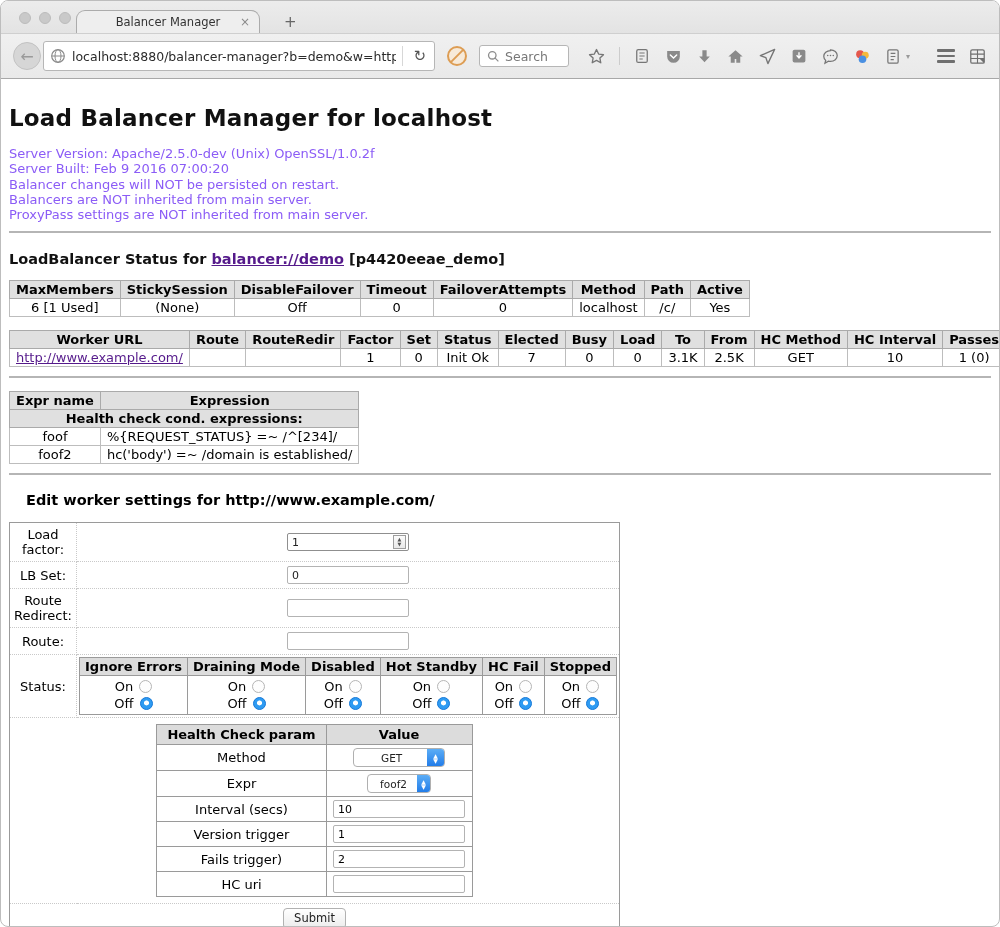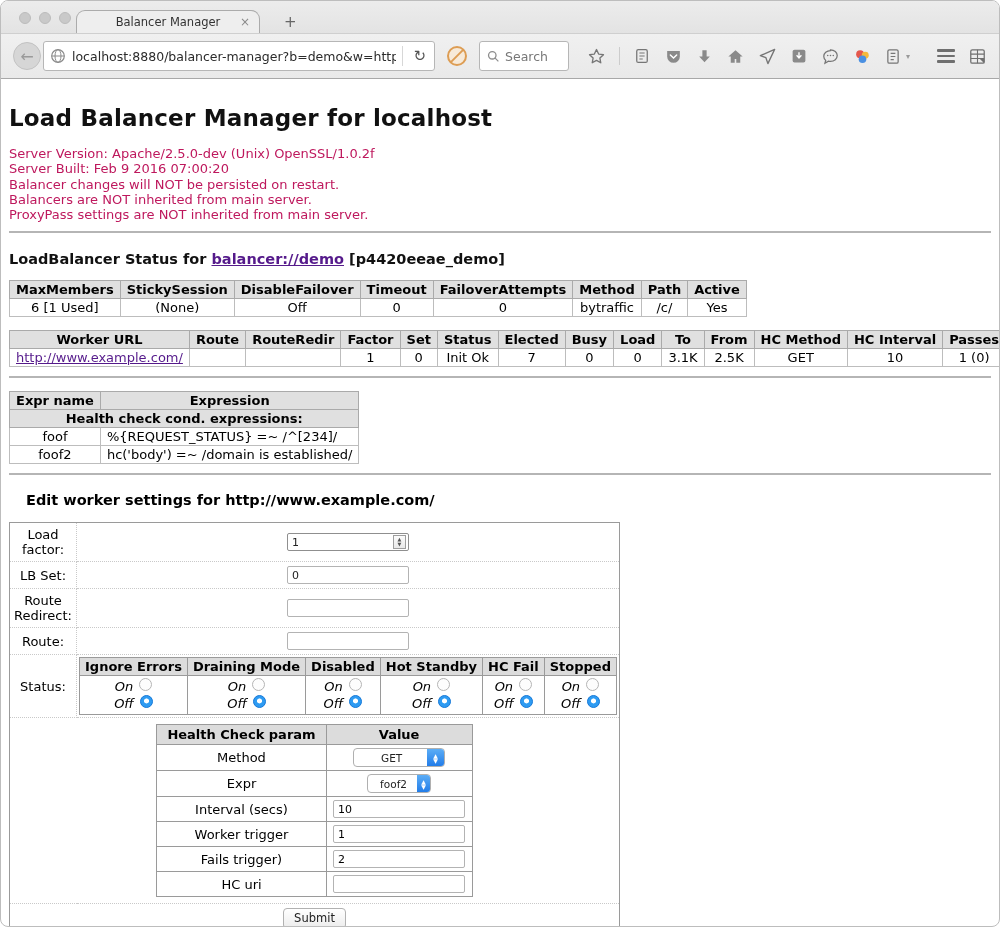--- a/index.html
+++ b/index.html
@@ -14,33 +14,33 @@
   .tab .close { position:absolute; right:9px; color:#8a8a8a; font-size:12px; cursor:default; }
   .newtab { position:absolute; left:283px; top:12px; font-size:15px; color:#666; }
   .toolbar { height:46px; background:linear-gradient(#f0f0f0,#e9e9e9); border-top:1px solid #cfcfcf; border-bottom:1px solid #a8a8a8; display:flex; align-items:center; padding:0 12px; gap:8px; }
   .backbtn { width:28px; height:28px; border-radius:50%; background:#d6d6d6; border:1px solid #c2c2c2; color:#9a9a9a; font-size:16px; display:flex; align-items:center; justify-content:center; flex:0 0 auto; margin-right:-6px; z-index:2; }
   .urlbar { width:392px; height:30px; background:#fff; border:1px solid #b6b6b6; border-radius:3px; display:flex; align-items:center; padding:0 4px 0 6px; gap:6px; }
   .urltext { font-size:12.5px; color:#2b2b2b; white-space:nowrap; overflow:hidden; flex:1; }
   .urlsep { width:1px; height:20px; background:#d7d7d7; }
   .reload { font-size:15px; color:#555; padding:0 4px; }
   .blockicon { width:20px; height:20px; border-radius:50%; border:2px solid #dd9d54; background:#f7ead9; position:relative; flex:0 0 auto; margin:0 4px; }
   .blockicon::after { content:""; position:absolute; left:-1px; top:7px; width:18px; height:2px; background:#dd9d54; transform:rotate(-45deg); }
-  .searchbar { width:135px; height:30px; background:#fff; border:1px solid #b6b6b6; border-radius:3px; display:flex; align-items:center; padding:0 7px; gap:5px; }
+  .searchbar { width:135px; height:22px; background:#fff; border:1px solid #b6b6b6; border-radius:3px; display:flex; align-items:center; padding:0 7px; gap:5px; }
   .searchbar .ph { font-size:12.5px; color:#777; }
   .tb-icons { display:flex; align-items:center; gap:13px; margin-left:10px; color:#767676; }
   .tb-icons svg { display:block; }
   .vsep { width:1px; height:18px; background:#cccccc; }
   .caret { font-size:8px; color:#9a9a9a; margin-left:-8px; }
   .burger { display:flex; flex-direction:column; gap:3px; }
   .burger i { width:18px; height:2.5px; background:#6f6f6f; border-radius:1px; }
 
   
   .page { padding:0 8px; }
   h1 { font-size:23px; margin:26px 0 0 0; color:#111; letter-spacing:.2px; }
-  .serverinfo { margin-top:15px; font-size:13px; line-height:15.3px; color:#be185d; }
+  .serverinfo { margin-top:15px; font-size:13px; line-height:15.3px; color:#8b5cf6; }
   hr { border:none; border-top:2px solid #b5b5b5; margin:9px 0 0 0; }
   h3.section { font-size:14.5px; margin:18px 0 0 0; color:#111; }
   h3.section a { color:#551a8b; }
 
   table.ctable { border-collapse:collapse; font-size:13px; margin-top:13px; border:1px solid #8e8e8e; }
   table.ctable th { background:#e0e0e0; border:1px solid #aaaaaa; padding:1px 6px; font-weight:bold; text-align:center; white-space:nowrap; }
   table.ctable td { border:1px solid #bdbdbd; padding:1px 6px; text-align:center; white-space:nowrap; }
   table.ctable td.l { text-align:left; }
   table.ctable a { color:#551a8b; }
   table.worker { width:962px; }
@@ -51,21 +51,21 @@
   table.ftable > tbody > tr > td { border:1px dotted #c9c9c9; padding:4px 4px; text-align:center; vertical-align:middle; }
   td.lblcol { width:102px; }
   .tinput { width:122px; height:18px; border:1px solid #b3b3b3; border-radius:2px; font:11px "DejaVu Sans",sans-serif; padding:0 4px; color:#222; background:#fff; }
   .numwrap { position:relative; display:inline-block; }
   .numwrap .tinput { padding-right:18px; border-color:#8f8f8f; }
   .stepper { position:absolute; right:3px; top:2px; width:13px; height:14px; border:1px solid #9e9e9e; background:linear-gradient(#fcfcfc,#e9e9e9); display:flex; flex-direction:column; align-items:center; justify-content:center; font-size:5px; line-height:5px; color:#555; }
 
   table.stable { border-collapse:collapse; font-size:13px; }
   table.stable th { background:#dcdcdc; border:1px solid #9a9a9a; padding:1px 5px; white-space:nowrap; }
   table.stable td { border:1px solid #9a9a9a; padding:2px 6px; }
-  .rline { display:flex; align-items:flex-start; justify-content:center; gap:6px; line-height:17px;font-style:italic; }
+  .rline { display:flex; align-items:center; justify-content:center; gap:6px; line-height:17px; }
   .radio { width:13px; height:13px; border-radius:50%; display:inline-block; }
   .radio.un { background:#fdfdfd; border:1px solid #b5b5b5; }
   .radio.ck { background:radial-gradient(circle at 50% 45%, #ffffff 0 2.2px, #2e9bf2 2.8px 100%); border:1px solid #1779d8; }
 
   table.htable { border-collapse:collapse; font-size:13px; margin:2px auto; }
   table.htable th { background:#dcdcdc; border:1px solid #9a9a9a; padding:2px 10px;margin-left:24px; }
   table.htable td { border:1px solid #9a9a9a; padding:3px 6px; text-align:center; }
   table.htable td.val { width:146px; }
   .hcinput { width:132px; height:18px; border:1px solid #b3b3b3; border-radius:2px; font:11px "DejaVu Sans",sans-serif; padding:0 4px; background:#fff; }
   .mac-select { display:inline-flex; align-items:center; height:19px; border:1px solid #b0b0b0; border-radius:4px; background:#fff; font-size:10.5px; color:#222; overflow:hidden; vertical-align:middle; }
@@ -204,21 +204,21 @@
             <th>Method</th>
             <th>Path</th>
             <th>Active</th>
           </tr>
           <tr>
             <td>6 [1 Used]</td>
             <td>(None)</td>
             <td>Off</td>
             <td>0</td>
             <td>0</td>
-            <td>bytraffic</td>
+            <td>localhost</td>
             <td>/c/</td>
             <td>Yes</td>
           </tr>
         </tbody>
       </table>
 
     <table class="ctable worker" id="worker-table">
         <tbody>
           <tr>
             <th>Worker URL</th>
@@ -410,21 +410,21 @@
                           <span>▲</span>
                           <span>▼</span>
                         </span>
                       </span></td>
                   </tr>
                   <tr>
                     <td>Interval (secs)</td>
                     <td class="val"><input class="hcinput" value="10" style=""></td>
                   </tr>
                   <tr>
-                    <td>Worker trigger</td>
+                    <td>Version trigger</td>
                     <td class="val"><input class="hcinput" value="1" style=""></td>
                   </tr>
                   <tr>
                     <td>Fails trigger)</td>
                     <td class="val"><input class="hcinput" value="2" style=""></td>
                   </tr>
                   <tr>
                     <td>HC uri</td>
                     <td class="val"><input class="hcinput" style=""></td>
                   </tr>

